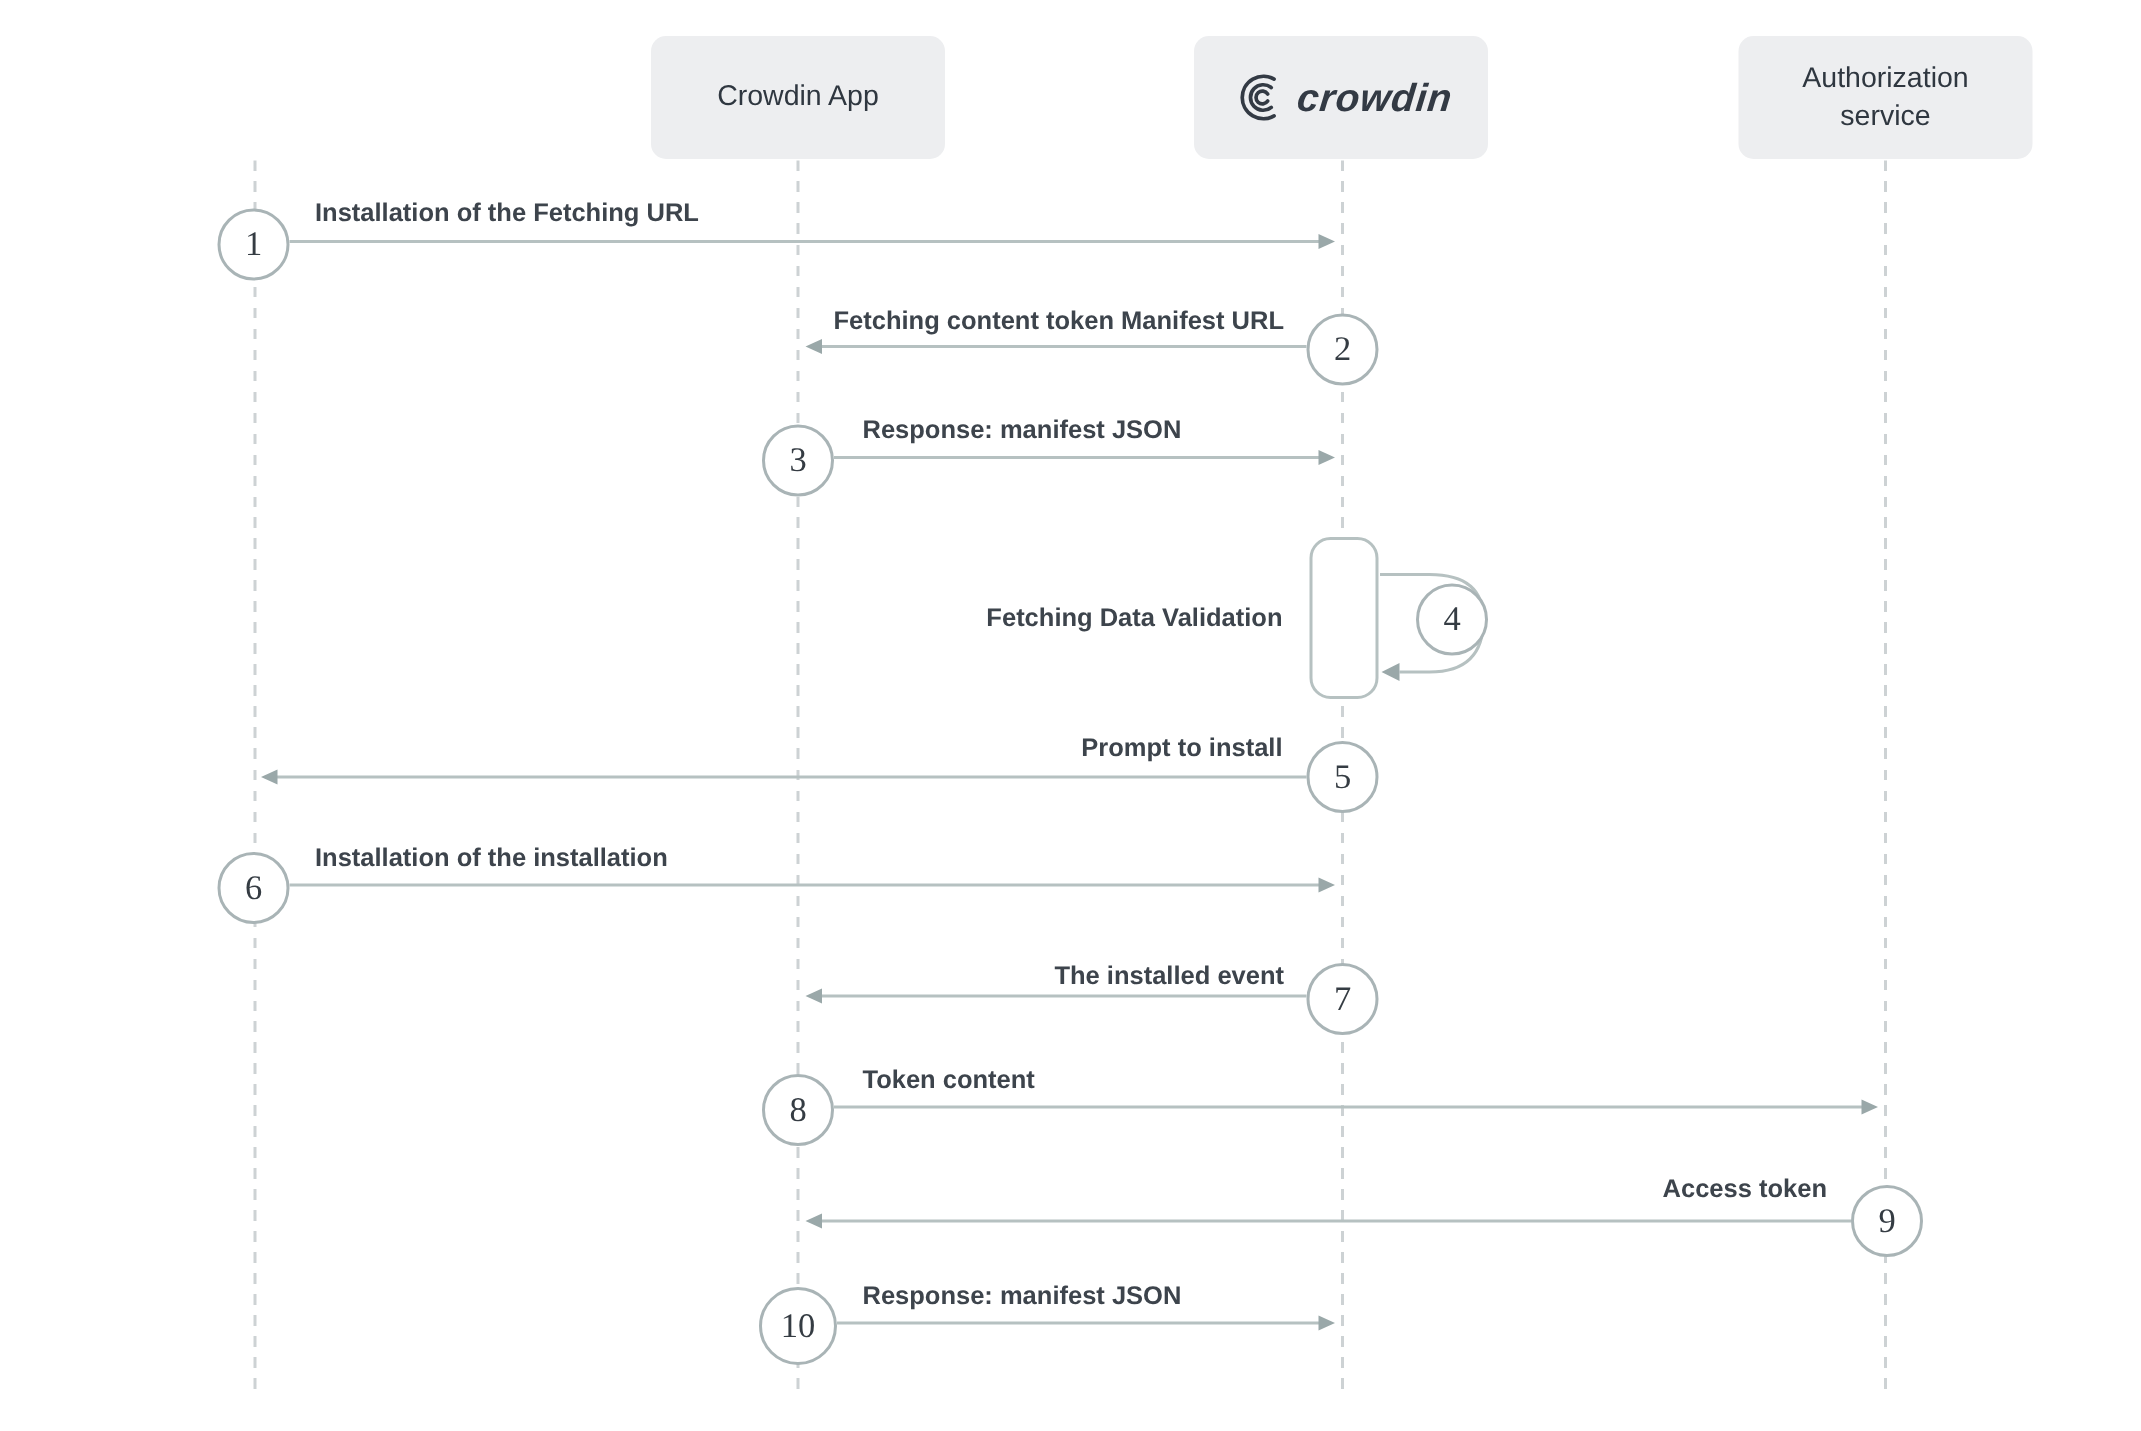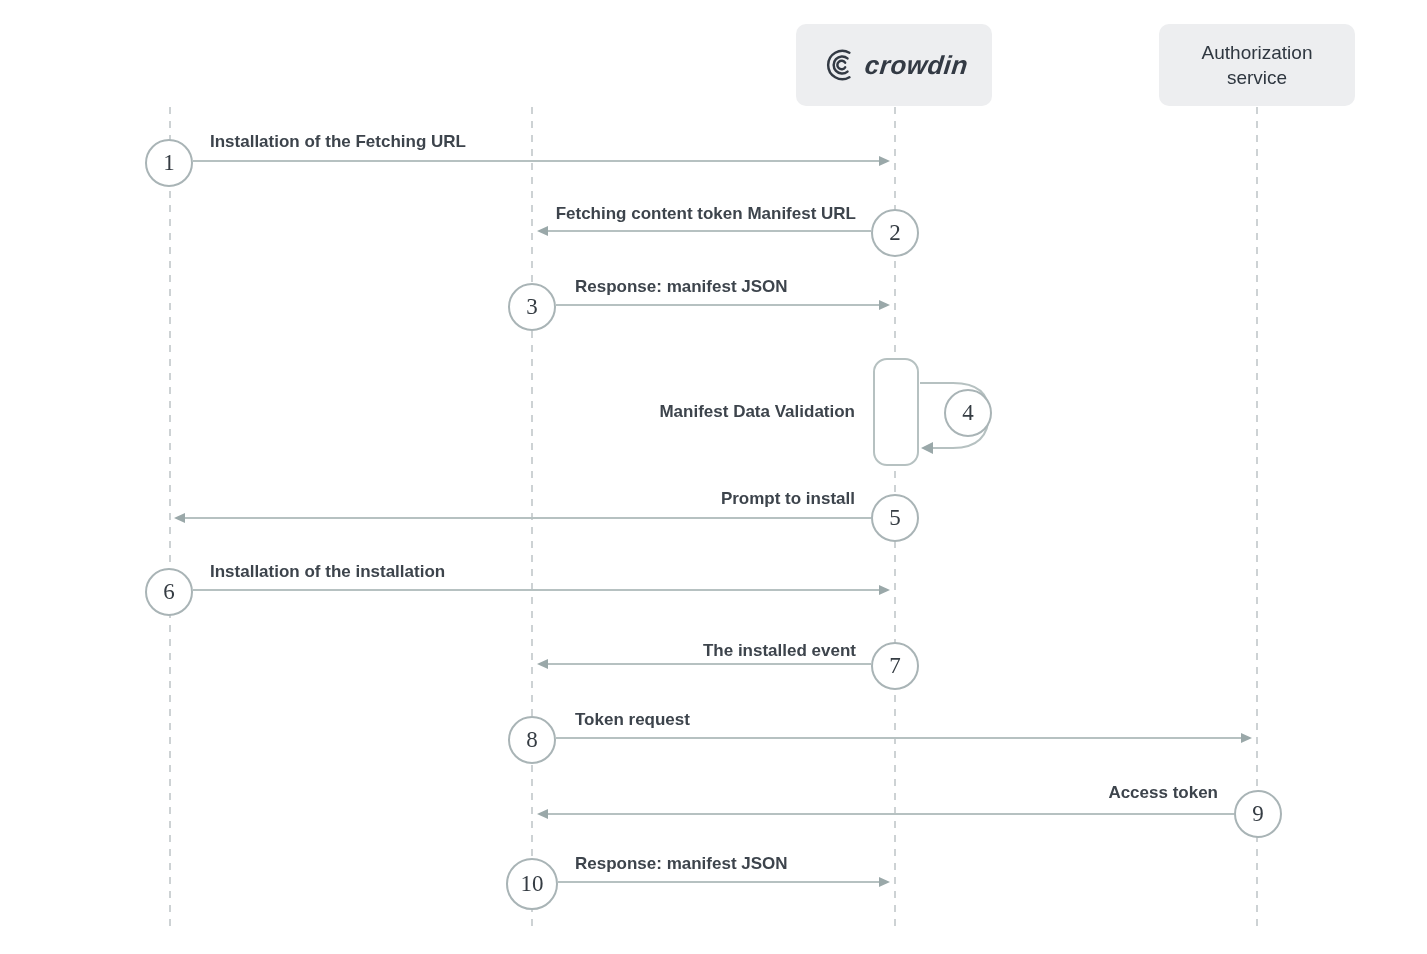--- a/index.html
+++ b/index.html
@@ -42,20 +42,23 @@
 </head>
 <body>
 
 <div class="stage">
 
   <div class="lifeline" style="left:169px"></div>
   <div class="lifeline" style="left:531px"></div>
   <div class="lifeline" style="left:894px"></div>
   <div class="lifeline" style="left:1256px"></div>
 
+  <div class="actor" style="left:434px">
+    <span>Crowdin App</span>
+  </div>
   <div class="actor" style="left:796px">
     <span class="logo-row">
       <svg width="38" height="34" viewBox="0 0 40 36">
         <g fill="none" stroke="#333a44" stroke-width="2.6" stroke-linecap="round">
           <path d="M31 5 A 15 15 0 1 0 31 31"></path>
           <path d="M29 11 A 9 9 0 1 0 29 25"></path>
           <path d="M26.5 15.5 A 4.5 4.5 0 1 0 26.5 20.5"></path>
         </g>
       </svg>
       <span class="logo-word">crowdin</span>
@@ -85,21 +88,21 @@
     <div class="msg-label" style="left:575px;top:277px">Response: manifest JSON</div>
     <div class="num-circle" style="left:508px;top:283px">3</div>
   </div>
 
   <div>
     <div class="self-rect"></div>
     <svg class="self-svg" width="88" height="90">
       <path d="M5,13 H38 Q74,13 74,43 Q74,78 38,78 H18" fill="none" stroke="#b6c1c1" stroke-width="2"></path>
       <polygon points="6,78 18,72 18,84" fill="#9aa8a9"></polygon>
     </svg>
-    <div class="msg-label" style="right:572px;top:402px">Manifest Data Validation</div>
+    <div class="msg-label" style="right:572px;top:402px">Fetching Data Validation</div>
     <div class="num-circle" style="left:944px;top:389px">4</div>
   </div>
 
   <div>
     <div class="msg-line" style="left:184px;top:517px;width:687px"></div>
     <div class="head l" style="left:174px;top:513px"></div>
     <div class="msg-label" style="right:572px;top:489px">Prompt to install</div>
     <div class="num-circle" style="left:871px;top:494px">5</div>
   </div>
 
@@ -113,21 +116,21 @@
   <div>
     <div class="msg-line" style="left:547px;top:663px;width:324px"></div>
     <div class="head l" style="left:537px;top:659px"></div>
     <div class="msg-label" style="right:571px;top:641px">The installed event</div>
     <div class="num-circle" style="left:871px;top:642px">7</div>
   </div>
 
   <div>
     <div class="msg-line" style="left:556px;top:737px;width:686px"></div>
     <div class="head r" style="left:1241px;top:733px"></div>
-    <div class="msg-label" style="left:575px;top:710px">Token request</div>
+    <div class="msg-label" style="left:575px;top:710px">Token content</div>
     <div class="num-circle" style="left:508px;top:716px">8</div>
   </div>
 
   <div>
     <div class="msg-line" style="left:547px;top:813px;width:687px"></div>
     <div class="head l" style="left:537px;top:809px"></div>
     <div class="msg-label" style="right:209px;top:783px">Access token</div>
     <div class="num-circle" style="left:1234px;top:790px">9</div>
   </div>
 

